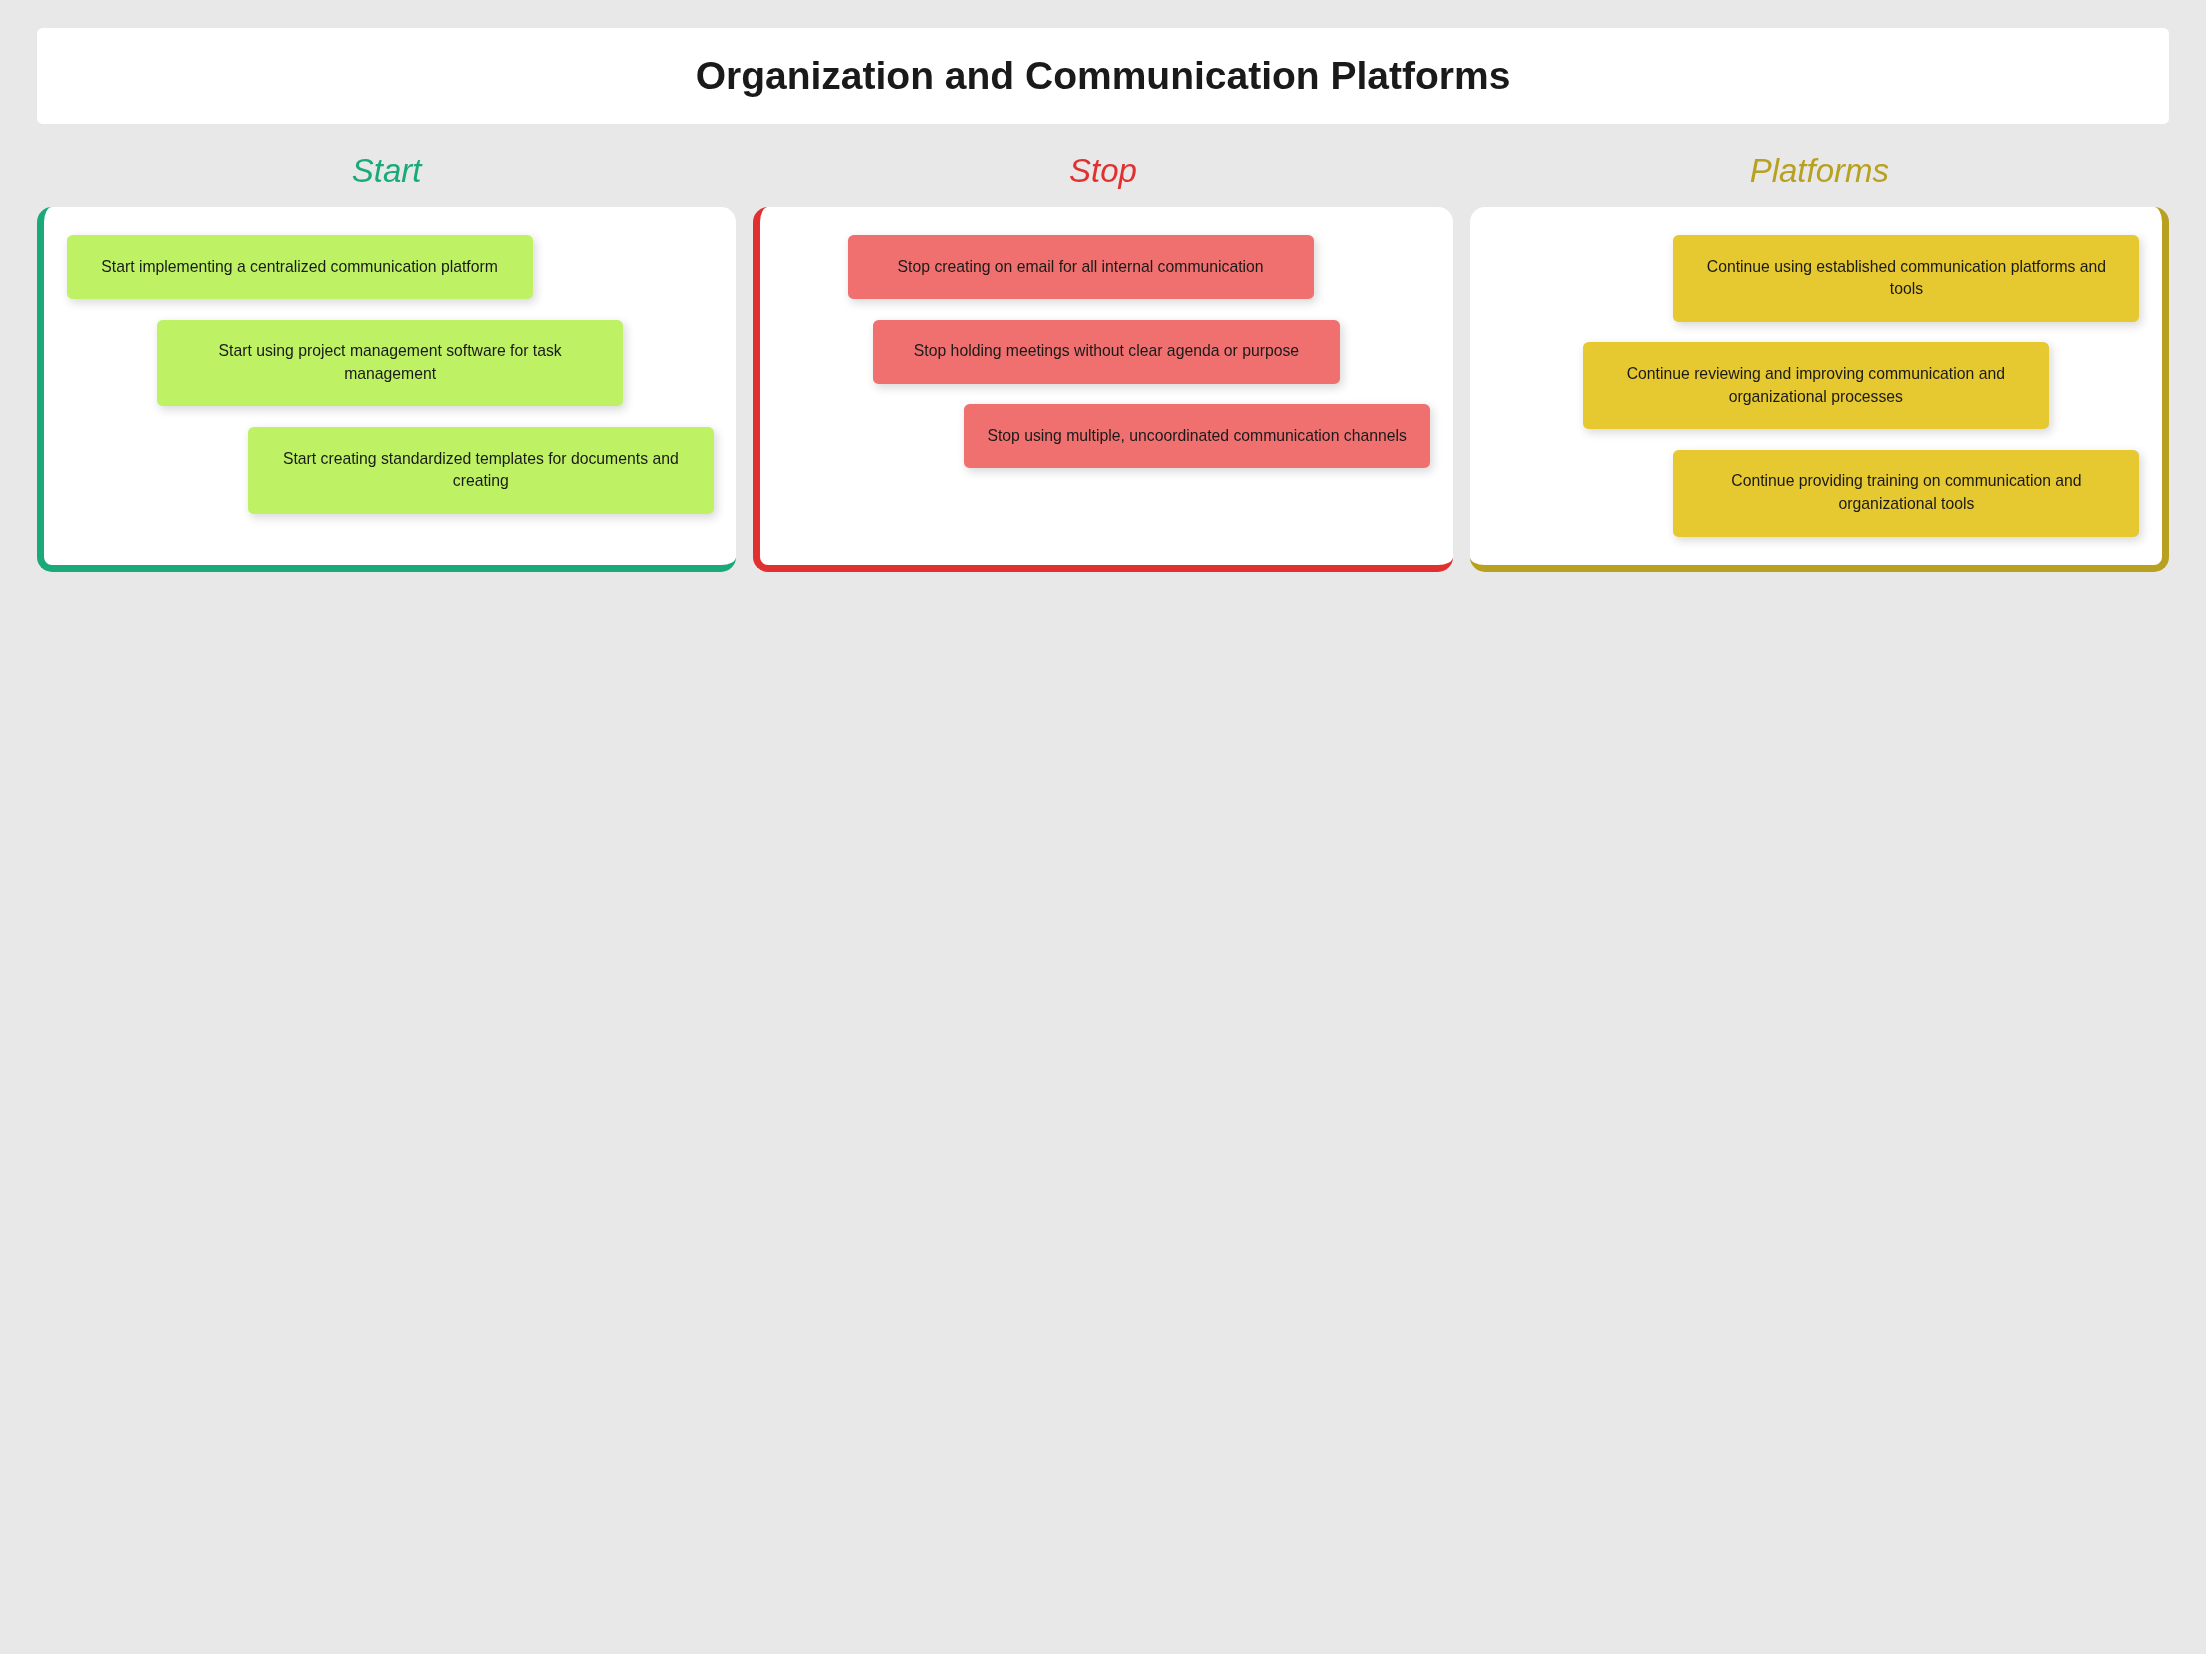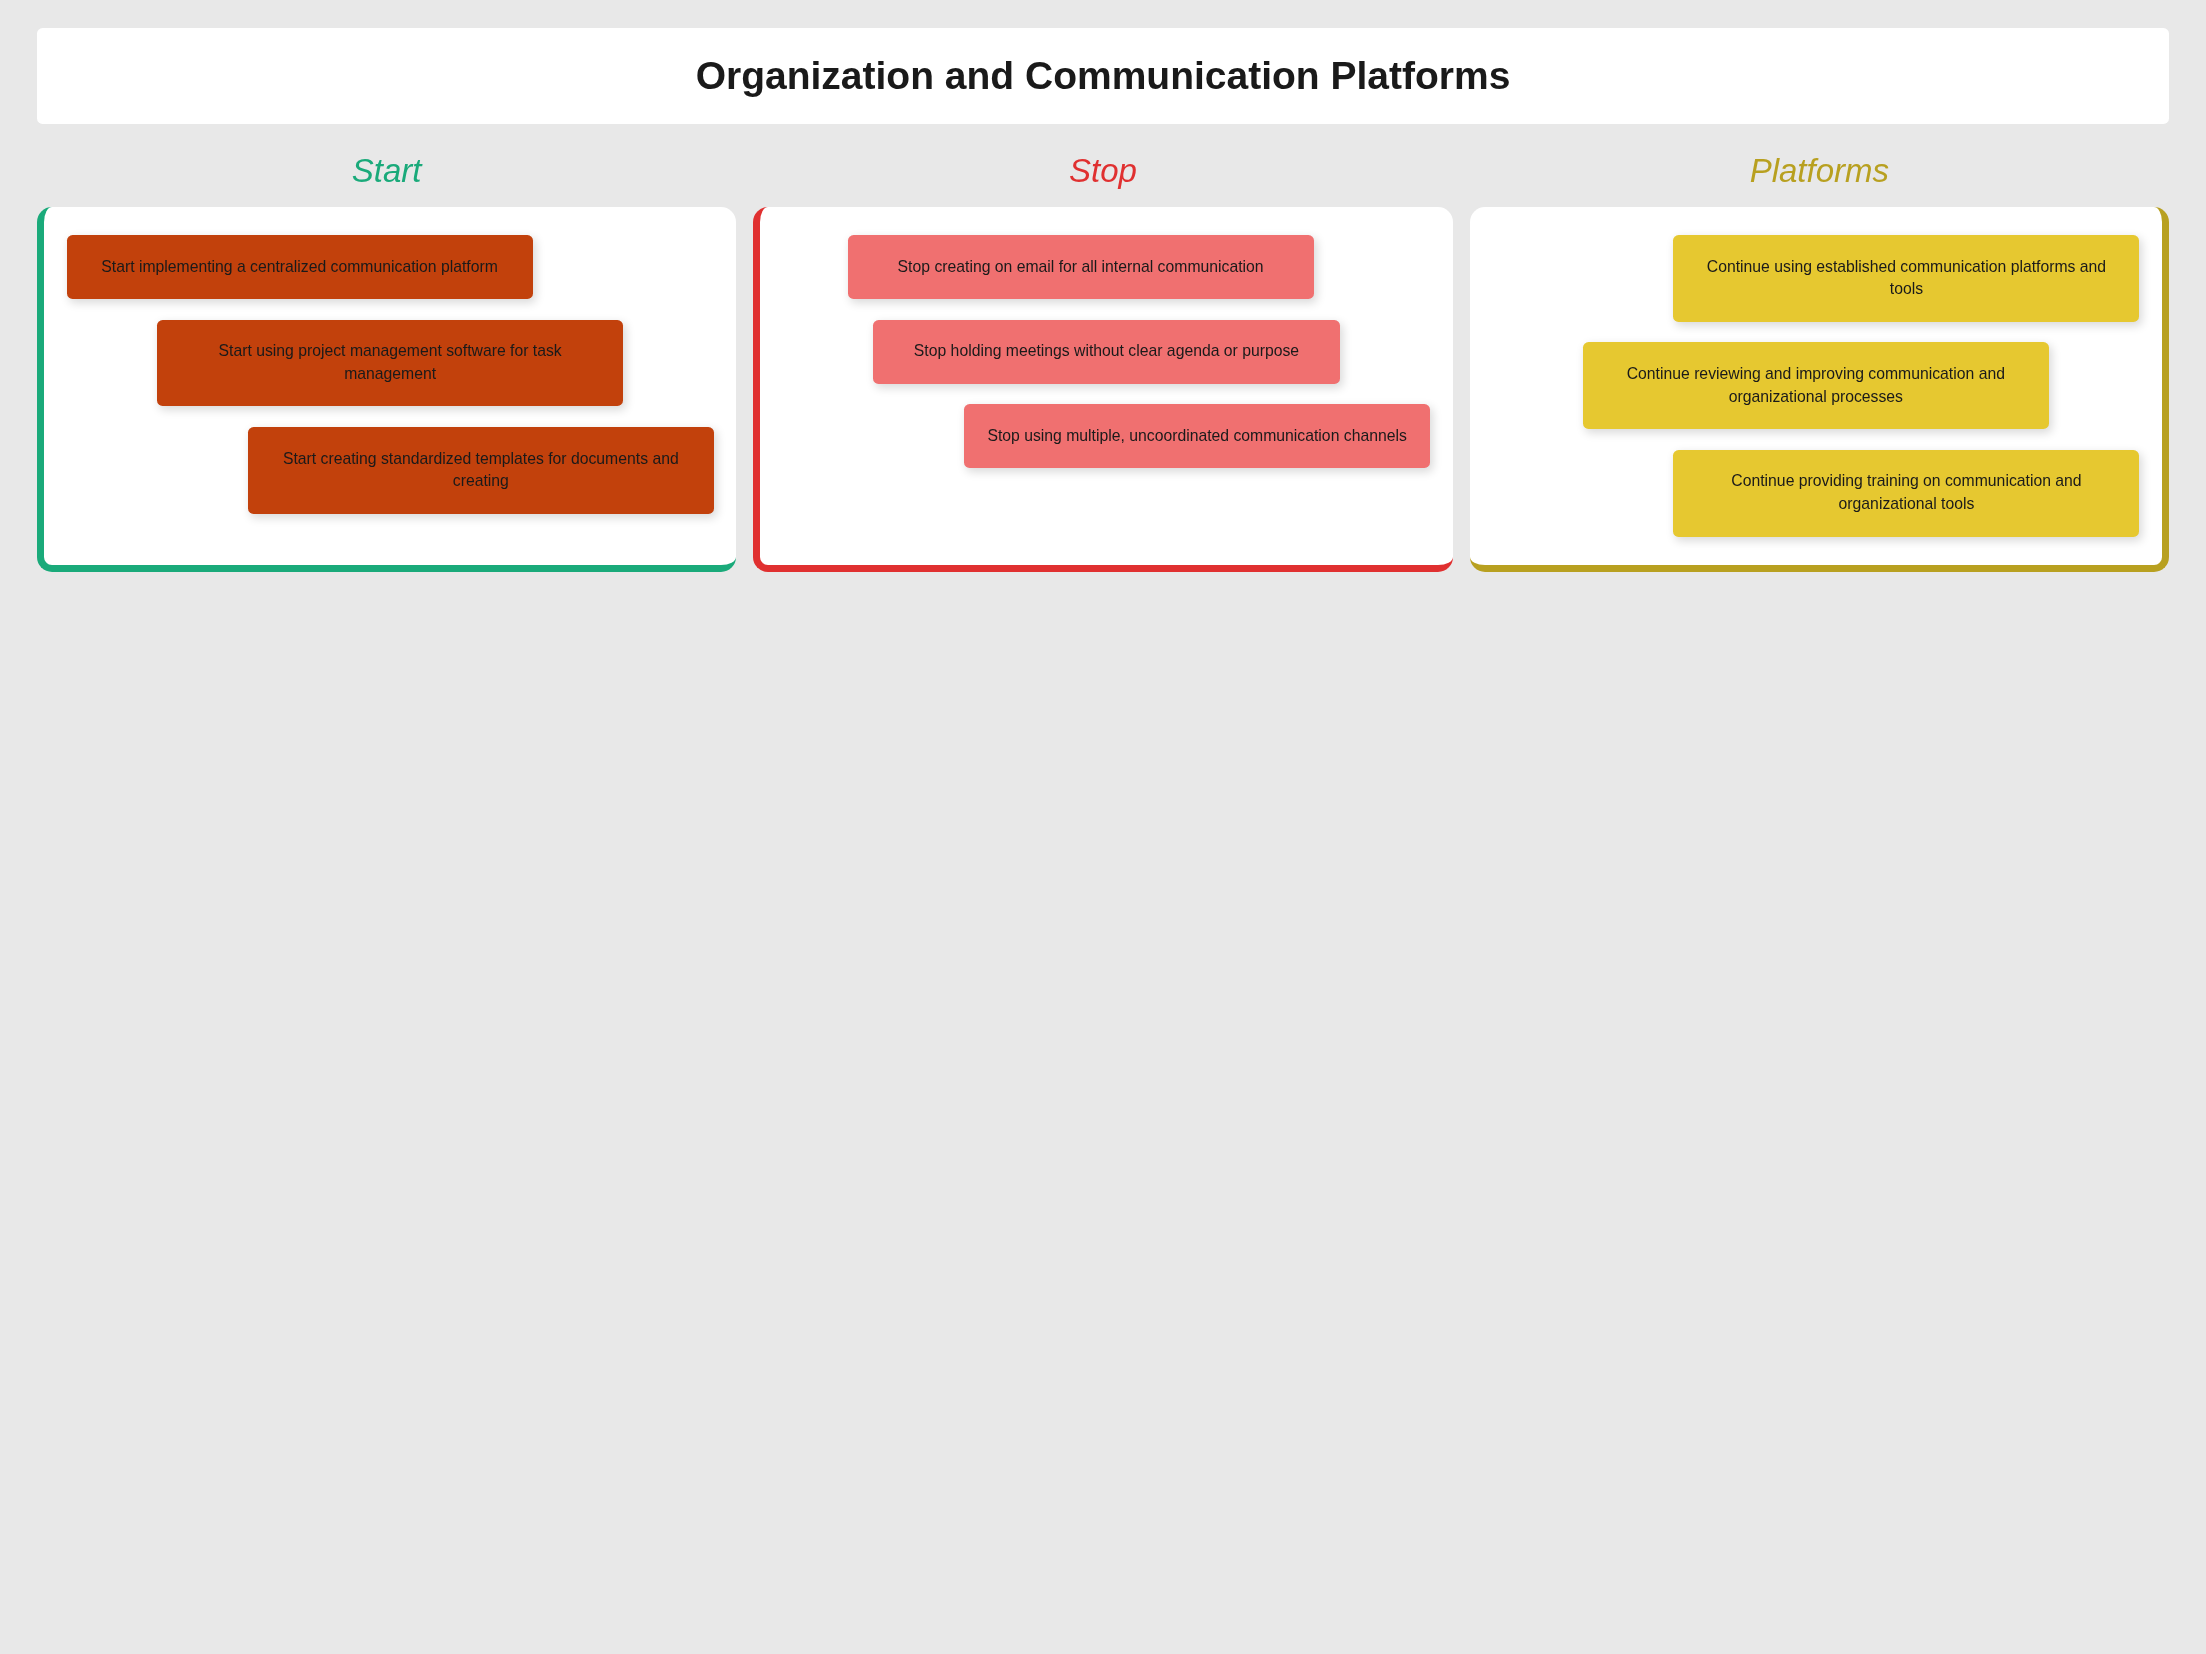--- a/index.html
+++ b/index.html
@@ -76,21 +76,21 @@
       font-size: 1.05em;
       font-weight: 500;
       text-align: center;
       color: #1a1a1a;
       line-height: 1.45;
       box-shadow: 2.8px 3.7px 9.4px rgba(0,0,0,0.15);
       align-self: flex-start;
     }
 
     .start-note {
-      background: #c2410c;
+      background: #bef264;
       width: 72%;
     }
 
     .start-note:nth-child(1) { align-self: flex-start; }
     .start-note:nth-child(2) { align-self: center; }
     .start-note:nth-child(3) { align-self: flex-end; }
 
     .stop-note {
       background: #f07070;
       width: 72%;

